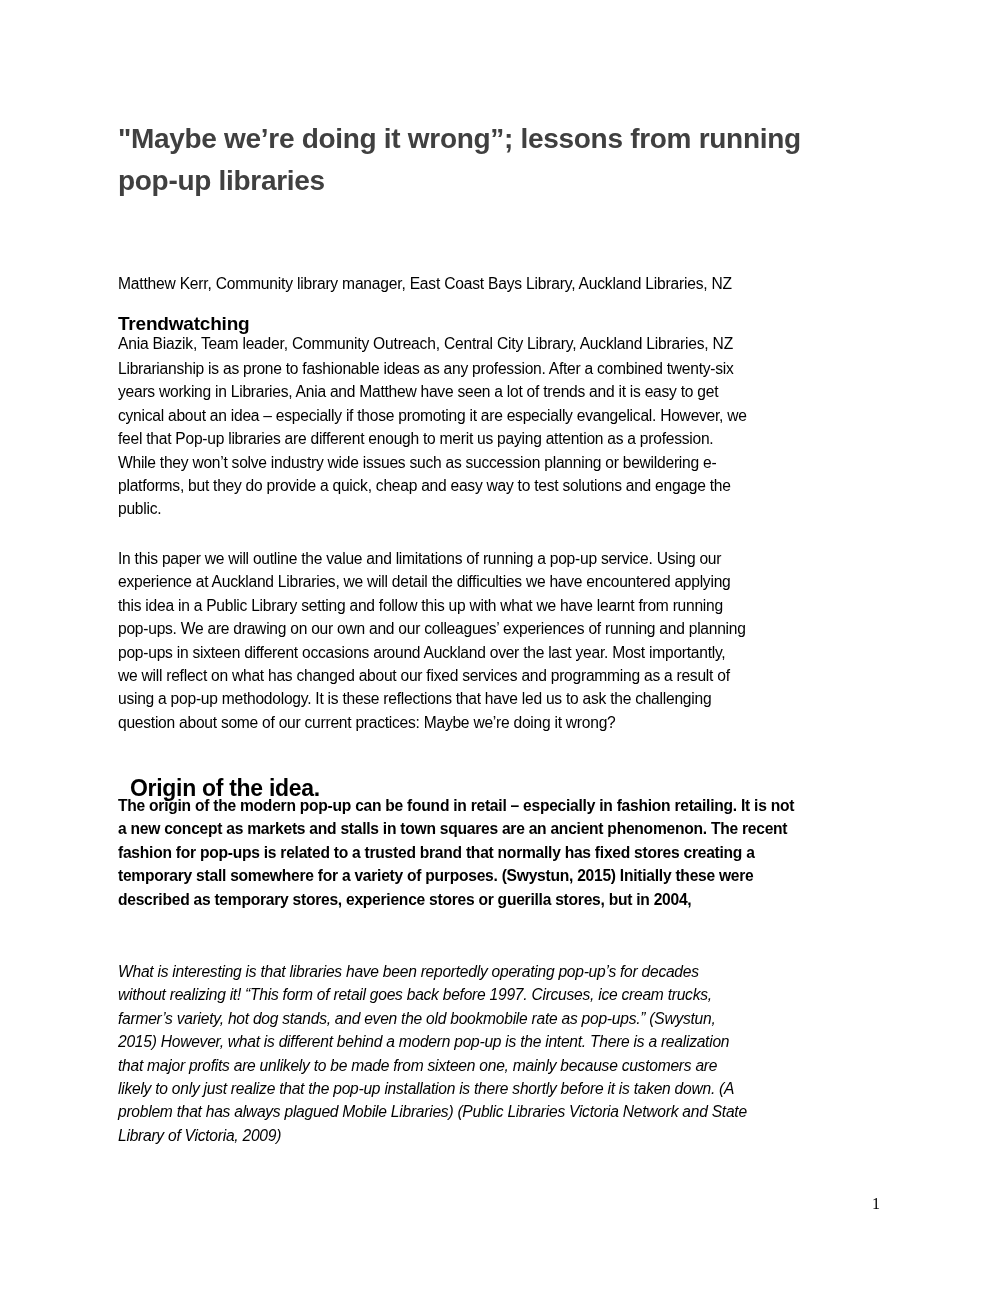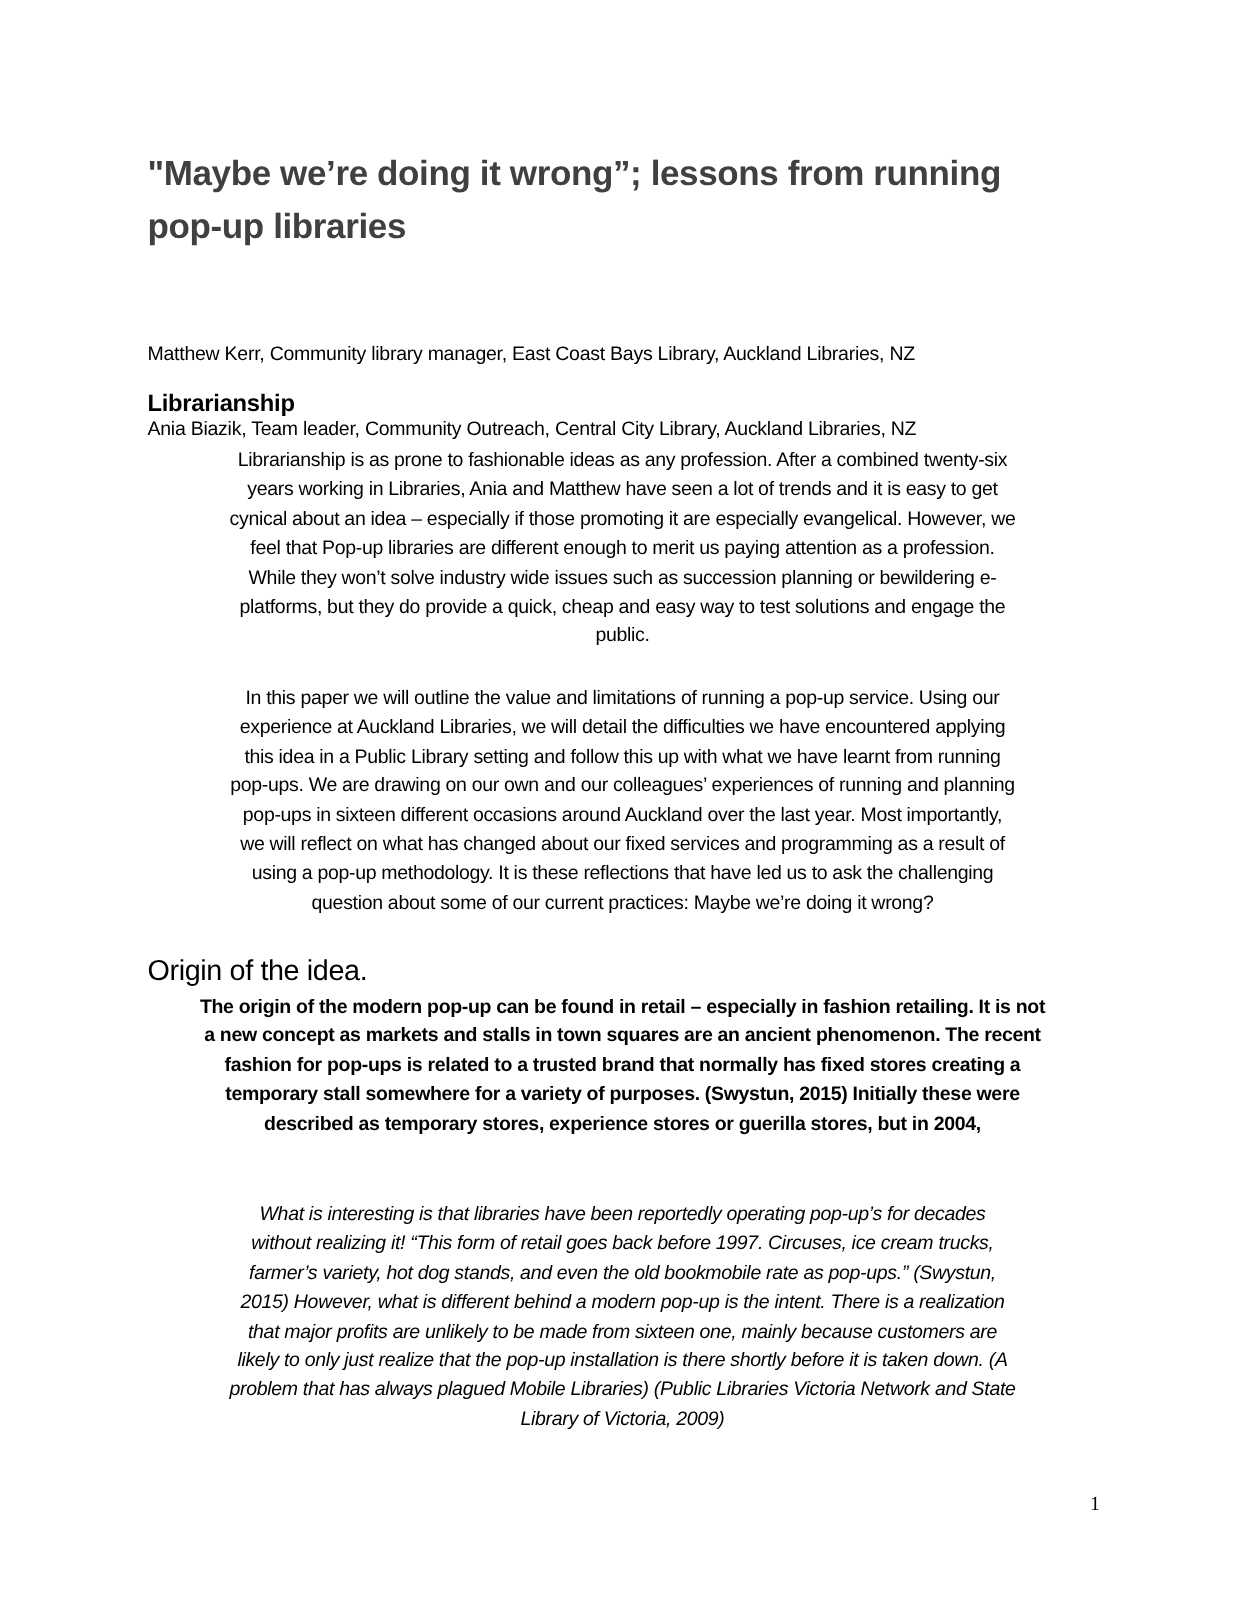--- a/index.html
+++ b/index.html
@@ -49,30 +49,30 @@
     }
     .para {
       position: absolute;
       left: 118px;
       width: 760px;
       margin: 0;
       font-size: 15.6px;
       line-height: 23.4px;
       letter-spacing: -0.25px;
     }
-    .para .ln { display: block; white-space: nowrap; text-align: center; }
+    .para .ln { display: block; white-space: nowrap; }
     #p1 { top: 357px; }
     #p2 { top: 547px; }
     .h-origin {
       position: absolute;
       left: 118px;
       top: 760px;
-      margin: 0;
+      margin: 12px;
       font-size: 23px;
-      font-weight: normal;
+      font-weight: bold;
       line-height: 32px;
       letter-spacing: -0.3px;
     }
     #p3 { top: 794px; font-weight: bold; }
     #p4 { top: 960px; font-style: italic; }
     .page-number {
       position: absolute;
       left: 872px;
       top: 1194px;
       font-family: "Liberation Serif", "DejaVu Serif", serif;
@@ -86,21 +86,21 @@
 <h1 class="title">
   <span style="display:block;white-space:nowrap">"Maybe we’re doing it wrong”; lessons from running</span>
   <span style="display:block;white-space:nowrap">pop-up libraries</span>
 </h1>
 
 <div class="authors">
   <div>Matthew Kerr, Community library manager, East Coast Bays Library, Auckland Libraries, NZ</div>
   <div>Ania Biazik, Team leader, Community Outreach, Central City Library, Auckland Libraries, NZ</div>
 </div>
 
-<h2 class="h-intro">Librarianship</h2>
+<h2 class="h-intro">Trendwatching</h2>
 
 <p class="para" id="p1">
   <span class="ln">Librarianship is as prone to fashionable ideas as any profession. After a combined twenty-six</span>
   <span class="ln">years working in Libraries, Ania and Matthew have seen a lot of trends and it is easy to get</span>
   <span class="ln">cynical about an idea – especially if those promoting it are especially evangelical. However, we</span>
   <span class="ln">feel that Pop-up libraries are different enough to merit us paying attention as a profession.</span>
   <span class="ln">While they won’t solve industry wide issues such as succession planning or bewildering e-</span>
   <span class="ln">platforms, but they do provide a quick, cheap and easy way to test solutions and engage the</span>
   <span class="ln">public.</span>
 </p>

